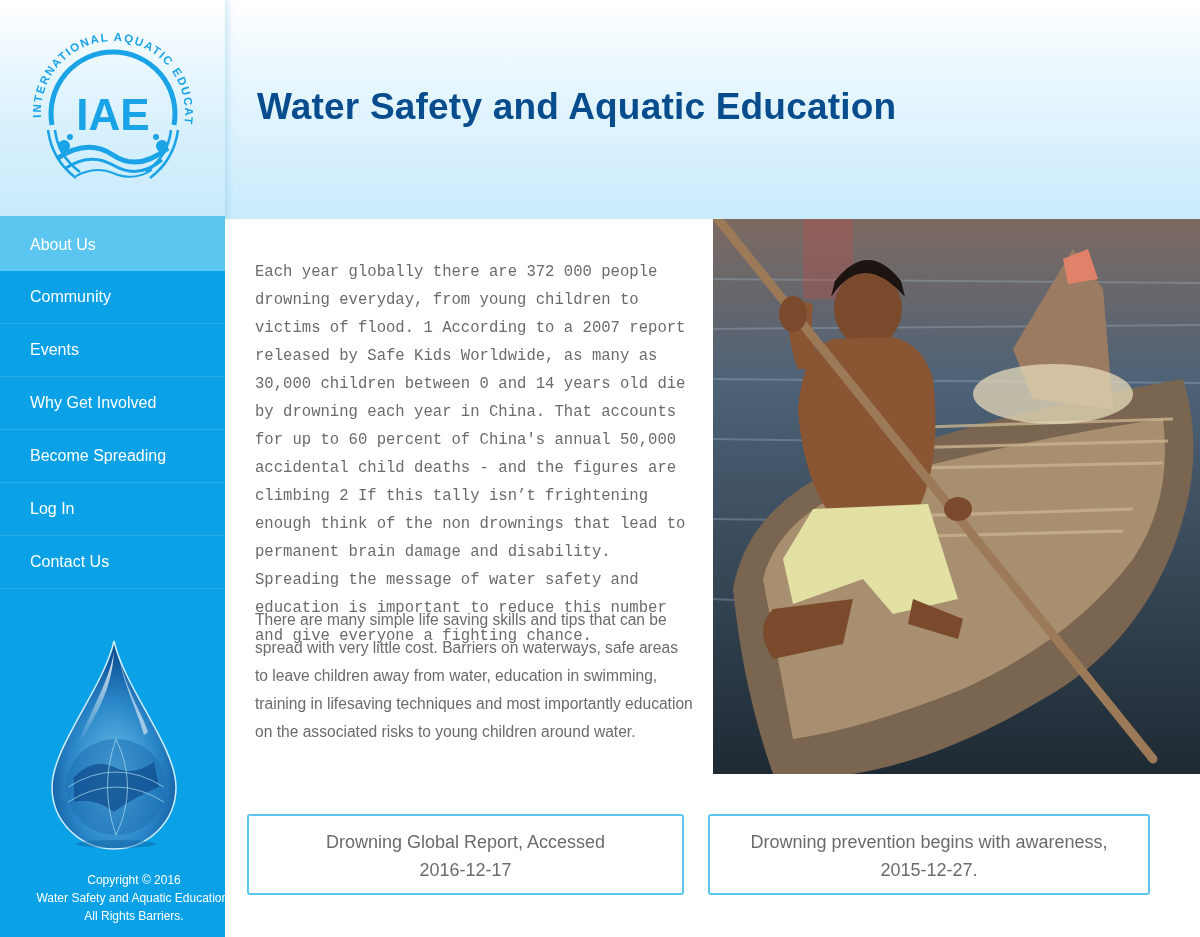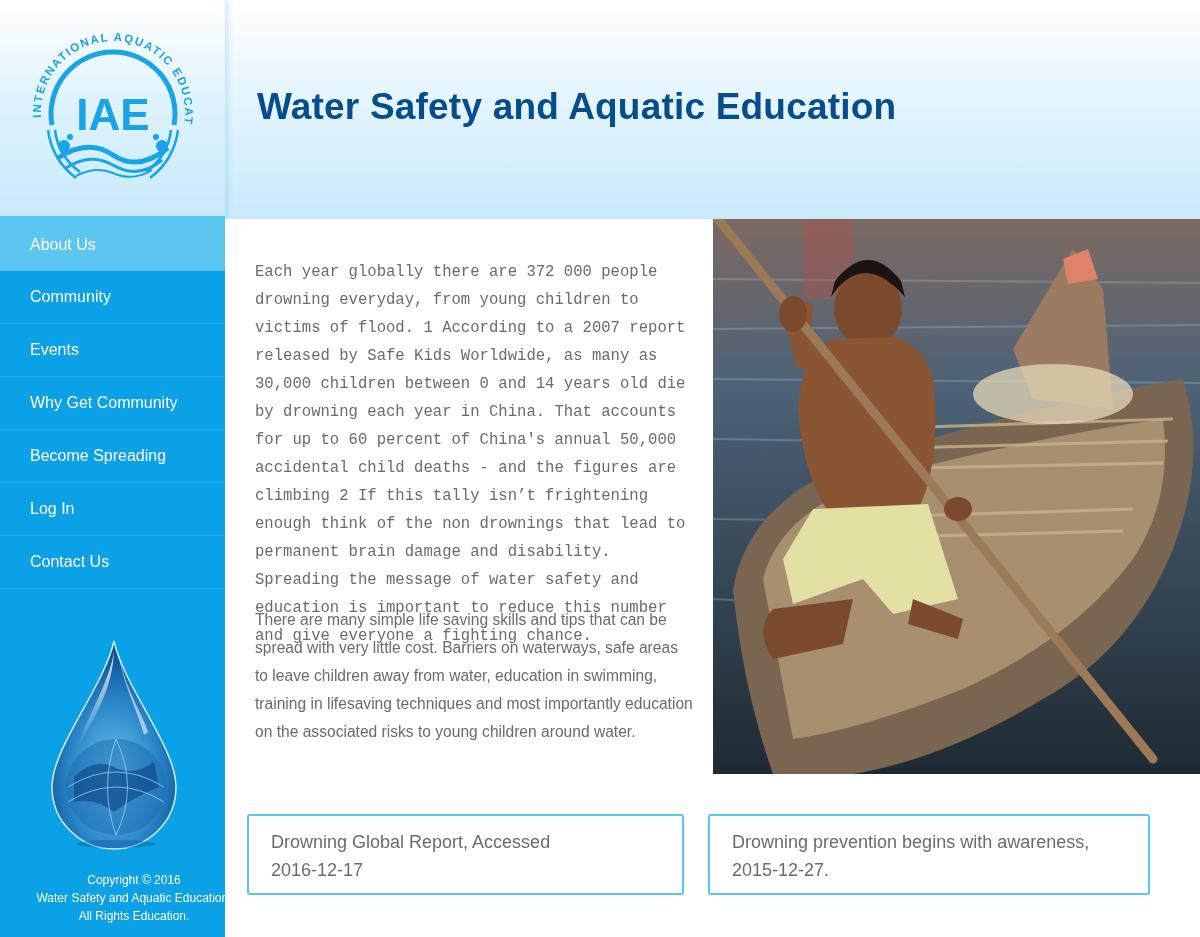--- a/index.html
+++ b/index.html
@@ -54,20 +54,21 @@
   .photo {
     position: absolute; left: 713px; top: 219px; width: 487px; height: 555px;
     overflow: hidden; background: #3b4a55;
   }
 
   .ref-box {
     position: absolute; top: 814px; height: 81px;
     border: 2px solid #5bc6f0; border-radius: 3px; background: #ffffff;
     padding: 12px 22px; font-size: 18px; line-height: 28px; color: #6b6b6b;
     cursor: pointer;
+    text-align: center;
   }
   .ref-1 { left: 247px; width: 437px; }
   .ref-2 { left: 708px; width: 442px; }
 </style>
 </head>
 <body>
 
 <div class="header">
   <div class="logo-box">
     <svg class="logo" viewBox="0 0 170 160">
@@ -92,21 +93,21 @@
       <circle cx="128" cy="107" r="3" fill="#1aa3e6"></circle>
     </svg>
   </div>
   <h1 class="site-title">Water Safety and Aquatic Education</h1>
 </div>
 
 <nav class="sidebar">
   <a class="nav-item active">About Us</a>
   <a class="nav-item">Community</a>
   <a class="nav-item">Events</a>
-  <a class="nav-item">Why Get Community</a>
+  <a class="nav-item">Why Get Involved</a>
   <a class="nav-item">Become Spreading</a>
   <a class="nav-item">Log In</a>
   <a class="nav-item">Contact Us</a>
 
   <svg class="drop" viewBox="0 0 140 215">
     <defs>
       <radialGradient id="dropG" cx="50%" cy="65%" r="60%">
         <stop offset="0%" stop-color="#6fc6ee"></stop>
         <stop offset="60%" stop-color="#2a86c8"></stop>
         <stop offset="100%" stop-color="#0b4e94"></stop>
@@ -124,21 +125,21 @@
     <path d="M 72 102 Q 55 150 72 198" fill="none" stroke="#a8dcf5" stroke-width="1" opacity="0.7"></path>
     <path d="M 72 102 Q 95 150 72 198" fill="none" stroke="#a8dcf5" stroke-width="1" opacity="0.7"></path>
     <path d="M 70 14 C 66 45 40 85 34 110 C 50 80 68 55 70 14 Z" fill="url(#shine)"></path>
     <path d="M 74 14 C 80 50 100 80 104 95 L 100 98 C 92 70 78 45 74 14 Z" fill="#ffffff" opacity="0.55"></path>
     <ellipse cx="72" cy="207" rx="40" ry="4" fill="#0a5a98" opacity="0.4"></ellipse>
   </svg>
 
   <div class="copyright">
     <div>Copyright © 2016</div>
     <div>Water Safety and Aquatic Education.</div>
-    <div>All Rights Education.</div>
+    <div>All Rights Barriers.</div>
   </div>
 </nav>
 
 <p class="body-text p1">Each year globally there are 372 000 people drowning everyday, from young children to victims of flood. 1 According to a 2007 report released by Safe Kids Worldwide, as many as 30,000 children between 0 and 14 years old die by drowning each year in China. That accounts for up to 60 percent of China's annual 50,000 accidental child deaths - and the figures are climbing 2 If this tally isn’t frightening enough think of the non drownings that lead to permanent brain damage and disability. Spreading the message of water safety and education is important to reduce this number and give everyone a fighting chance.</p>
 <p class="body-text p2">There are many simple life saving skills and tips that can be spread with very little cost. Barriers on waterways, safe areas to leave children away from water, education in swimming, training in lifesaving techniques and most importantly education on the associated risks to young children around water.</p>
 
 <div class="photo" title="Boy kneeling in a wooden boat holding a pole">
   <svg width="487" height="555" viewBox="0 0 487 555">
     <defs>
       <linearGradient id="water" x1="0" y1="0" x2="0" y2="1">

